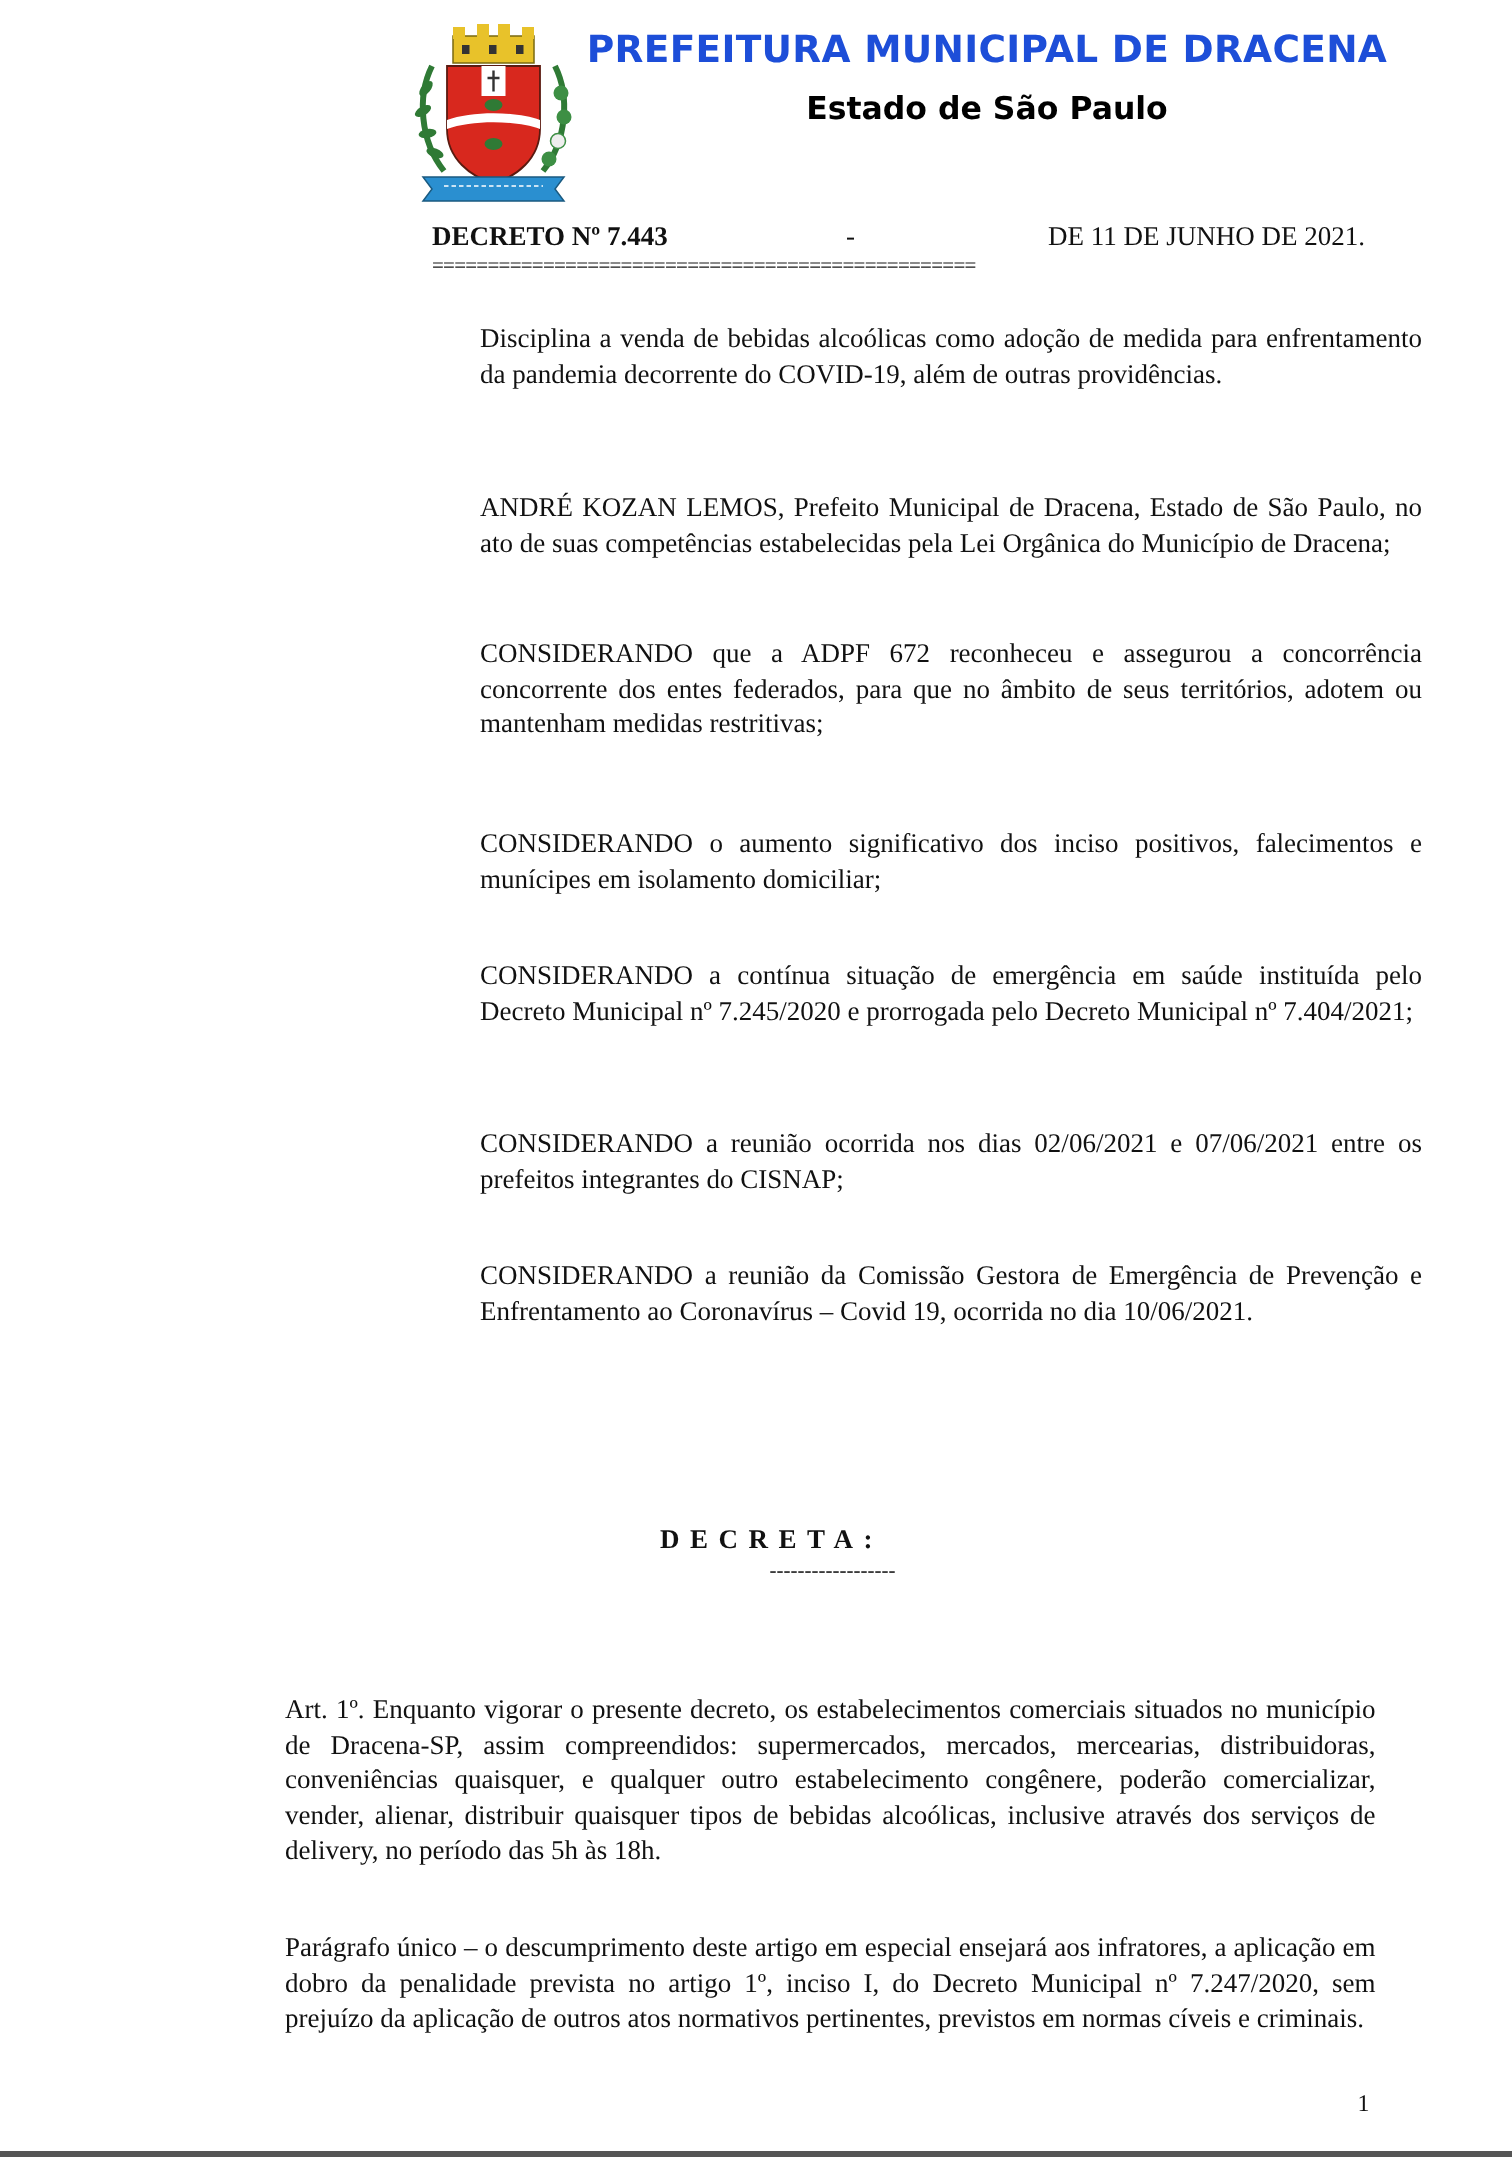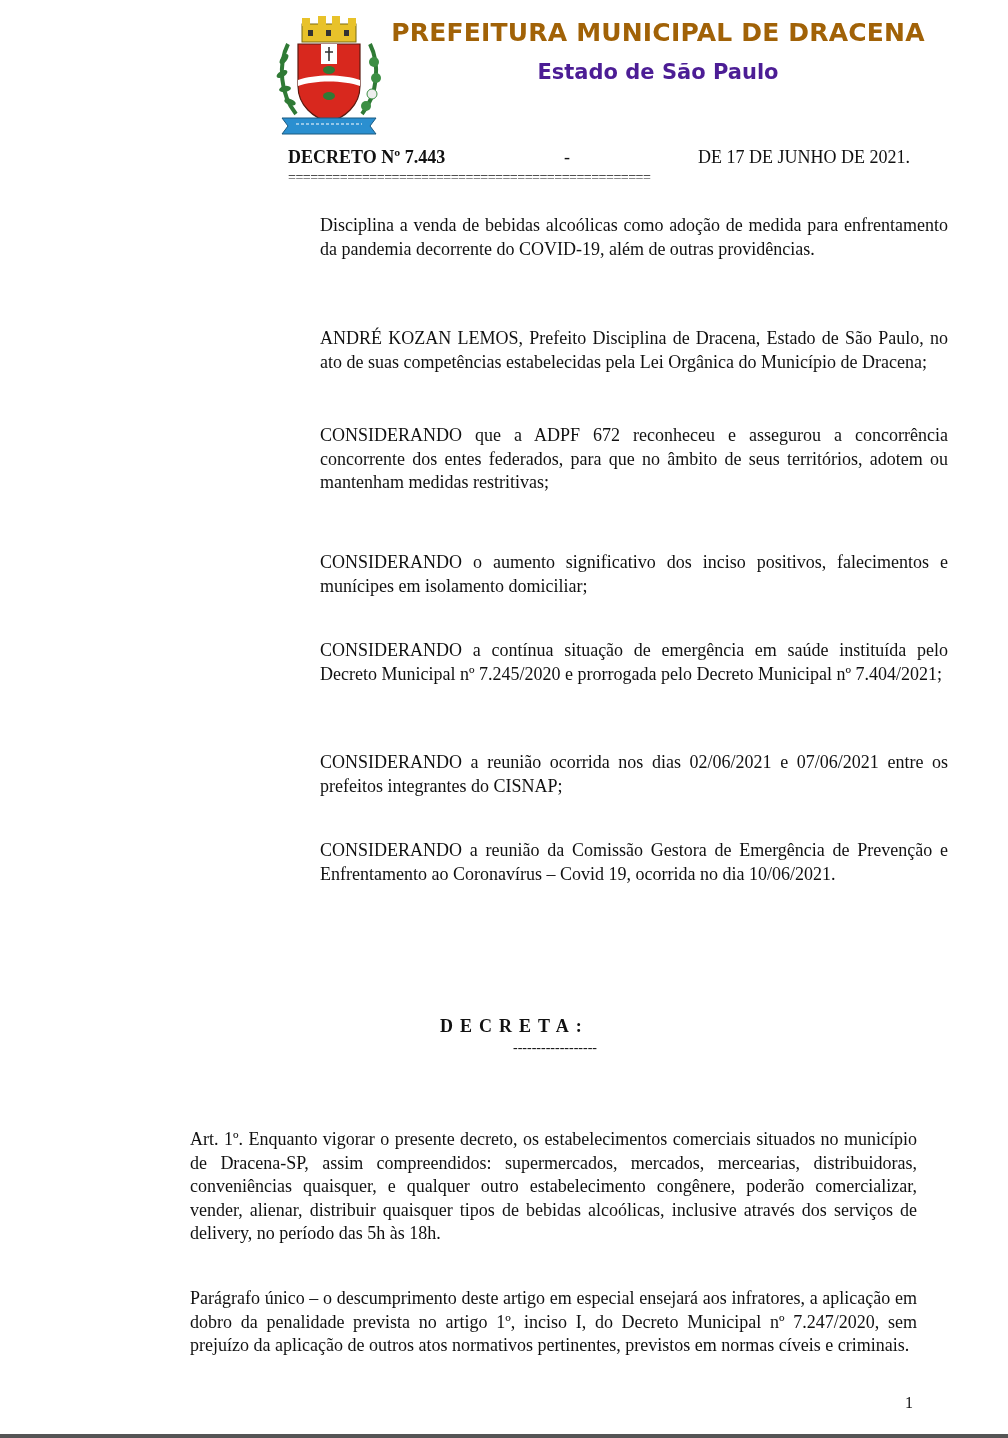--- a/index.html
+++ b/index.html
@@ -1,20 +1,20 @@
 <!DOCTYPE html>
 <html><head>
 <meta charset="utf-8">
 <style>
   html, body { margin: 0; padding: 0; background: #ffffff; }
   body { width: 1008px; height: 1438px; position: relative; overflow: hidden; font-family: "Liberation Serif", serif; color: #111; }
   .bottom-rule { position: absolute; left: 0; right: 0; top: 1434px; height: 4px; background: #555; }
   .crest { position: absolute; left: 274px; top: 14px; width: 110px; height: 122px; }
-  .hdr-title { position: absolute; left: 388px; top: 18px; width: 540px; text-align: center; font-family: "DejaVu Sans", sans-serif; font-weight: bold; font-size: 25px; letter-spacing: 0.2px; color: #a16207; }
-  .hdr-sub { position: absolute; left: 388px; top: 60px; width: 540px; text-align: center; font-family: "DejaVu Sans", sans-serif; font-weight: bold; font-size: 21px; color: #4c1d95; }
+  .hdr-title { position: absolute; left: 388px; top: 18px; width: 540px; text-align: center; font-family: "DejaVu Sans", sans-serif; font-weight: bold; font-size: 25px; letter-spacing: 0.2px; color: #1d4ed8; }
+  .hdr-sub { position: absolute; left: 388px; top: 60px; width: 540px; text-align: center; font-family: "DejaVu Sans", sans-serif; font-weight: bold; font-size: 21px; color: #000000; }
   .decree-line { position: absolute; left: 288px; top: 147px; width: 622px; font-size: 18px; }
   .decree-line .num { position: absolute; left: 0; font-weight: bold; }
   .decree-line .dash { position: absolute; left: 276px; }
   .decree-line .date { position: absolute; right: 0; }
   .eq-rule { position: absolute; left: 288px; top: 170px; width: 626px; font-size: 14px; letter-spacing: -0.5px; white-space: nowrap; overflow: hidden; line-height: 16px; }
   .para { position: absolute; font-size: 18px; line-height: 23.5px; text-align: justify; }
   .col1 { left: 288px; width: 628px; margin-left: 32px; }
   .col2 { left: 190px; width: 727px; margin-top: 24px; }
   .decreta { position: absolute; left: 440px; top: 1016px; width: 230px; text-align: left; font-weight: bold; font-size: 18px; letter-spacing: 7px; }
   .decreta-rule { position: absolute; left: 440px; top: 1040px; width: 230px; text-align: center; font-size: 14px; letter-spacing: 0px; }
@@ -57,26 +57,26 @@
     <path d="M8 104 H102 L96 112 L102 120 H8 L14 112 Z" fill="#2a8fd0" stroke="#1a5a80" stroke-width="1"></path>
     <path d="M22 110 H88" stroke="#ffffff" stroke-width="1" stroke-dasharray="3 2"></path>
   </svg>
 
   <div class="hdr-title">PREFEITURA MUNICIPAL DE DRACENA</div>
   <div class="hdr-sub">Estado de São Paulo</div>
 
   <div class="decree-line">
     <span class="num">DECRETO Nº 7.443</span>
     <span class="dash">-</span>
-    <span class="date">DE 17 DE JUNHO DE 2021.</span>
+    <span class="date">DE 11 DE JUNHO DE 2021.</span>
   </div>
   <div class="eq-rule">=================================================</div>
 
   <div class="para col1" style="top:214px;">Disciplina a venda de bebidas alcoólicas como adoção de medida para enfrentamento da pandemia decorrente do COVID-19, além de outras providências.</div>
-  <div class="para col1" style="top:327px;">ANDRÉ KOZAN LEMOS, Prefeito Disciplina de Dracena, Estado de São Paulo, no ato de suas competências estabelecidas pela Lei Orgânica do Município de Dracena;</div>
+  <div class="para col1" style="top:327px;">ANDRÉ KOZAN LEMOS, Prefeito Municipal de Dracena, Estado de São Paulo, no ato de suas competências estabelecidas pela Lei Orgânica do Município de Dracena;</div>
 
   <div class="para col1" style="top:424px;">CONSIDERANDO que a ADPF 672 reconheceu e assegurou a concorrência concorrente dos entes federados, para que no âmbito de seus territórios, adotem ou mantenham medidas restritivas;</div>
   <div class="para col1" style="top:551px;">CONSIDERANDO o aumento significativo dos inciso positivos, falecimentos e munícipes em isolamento domiciliar;</div>
   <div class="para col1" style="top:639px;">CONSIDERANDO a contínua situação de emergência em saúde instituída pelo Decreto Municipal nº 7.245/2020 e prorrogada pelo Decreto Municipal nº 7.404/2021;</div>
   <div class="para col1" style="top:751px;">CONSIDERANDO a reunião ocorrida nos dias 02/06/2021 e 07/06/2021 entre os prefeitos integrantes do CISNAP;</div>
   <div class="para col1" style="top:839px;">CONSIDERANDO a reunião da Comissão Gestora de Emergência de Prevenção e Enfrentamento ao Coronavírus – Covid 19, ocorrida no dia 10/06/2021.</div>
 
   <div class="decreta">DECRETA:</div>
   <div class="decreta-rule">------------------</div>
 

